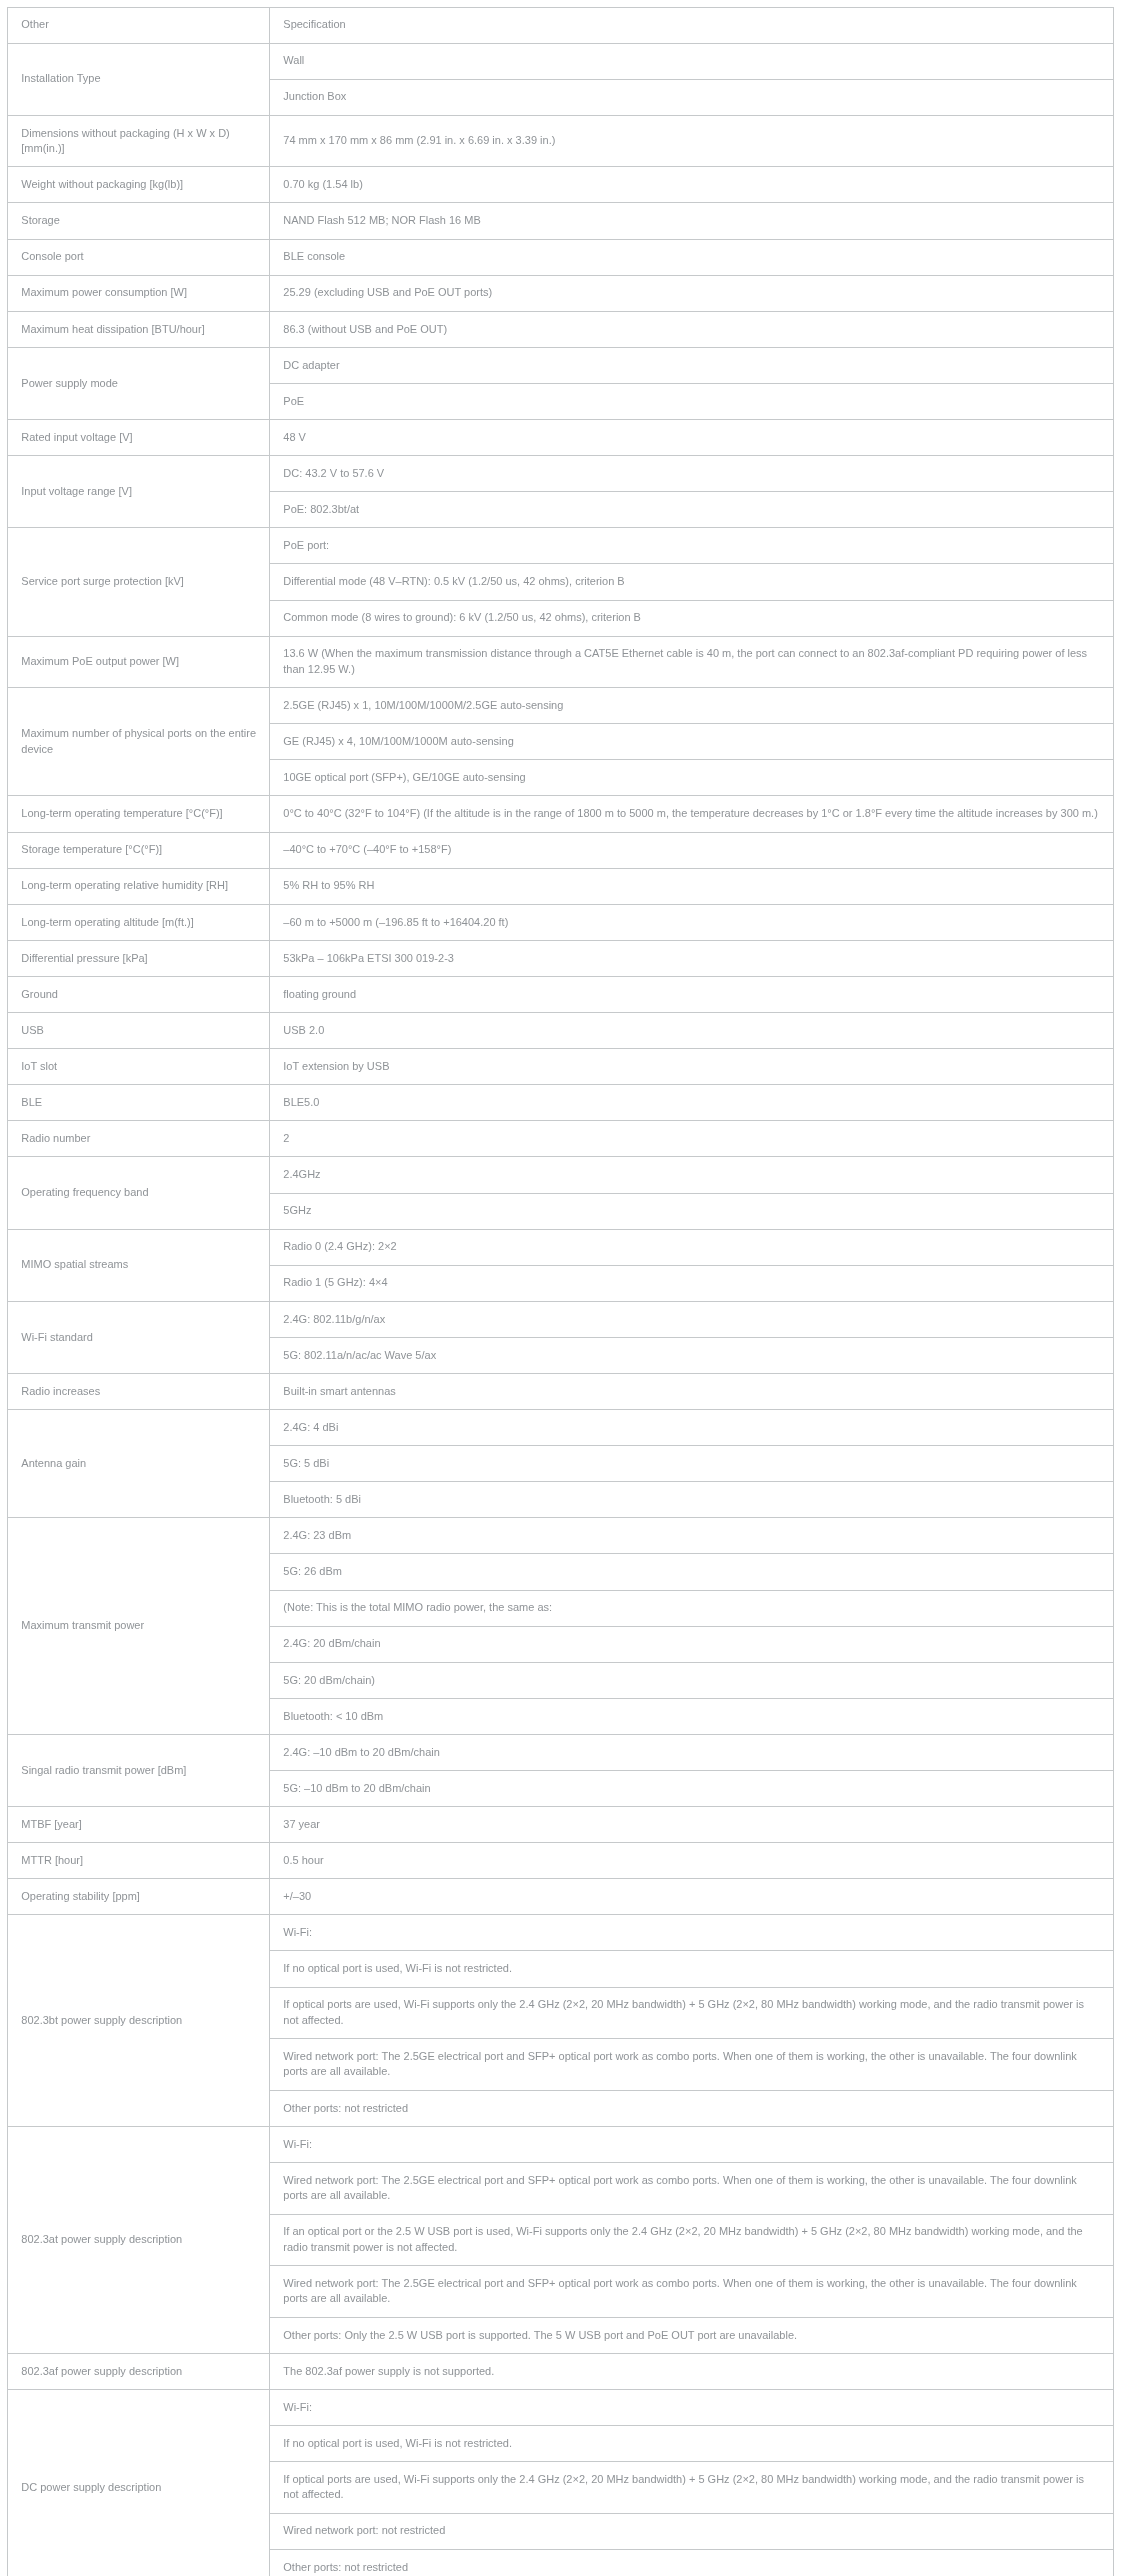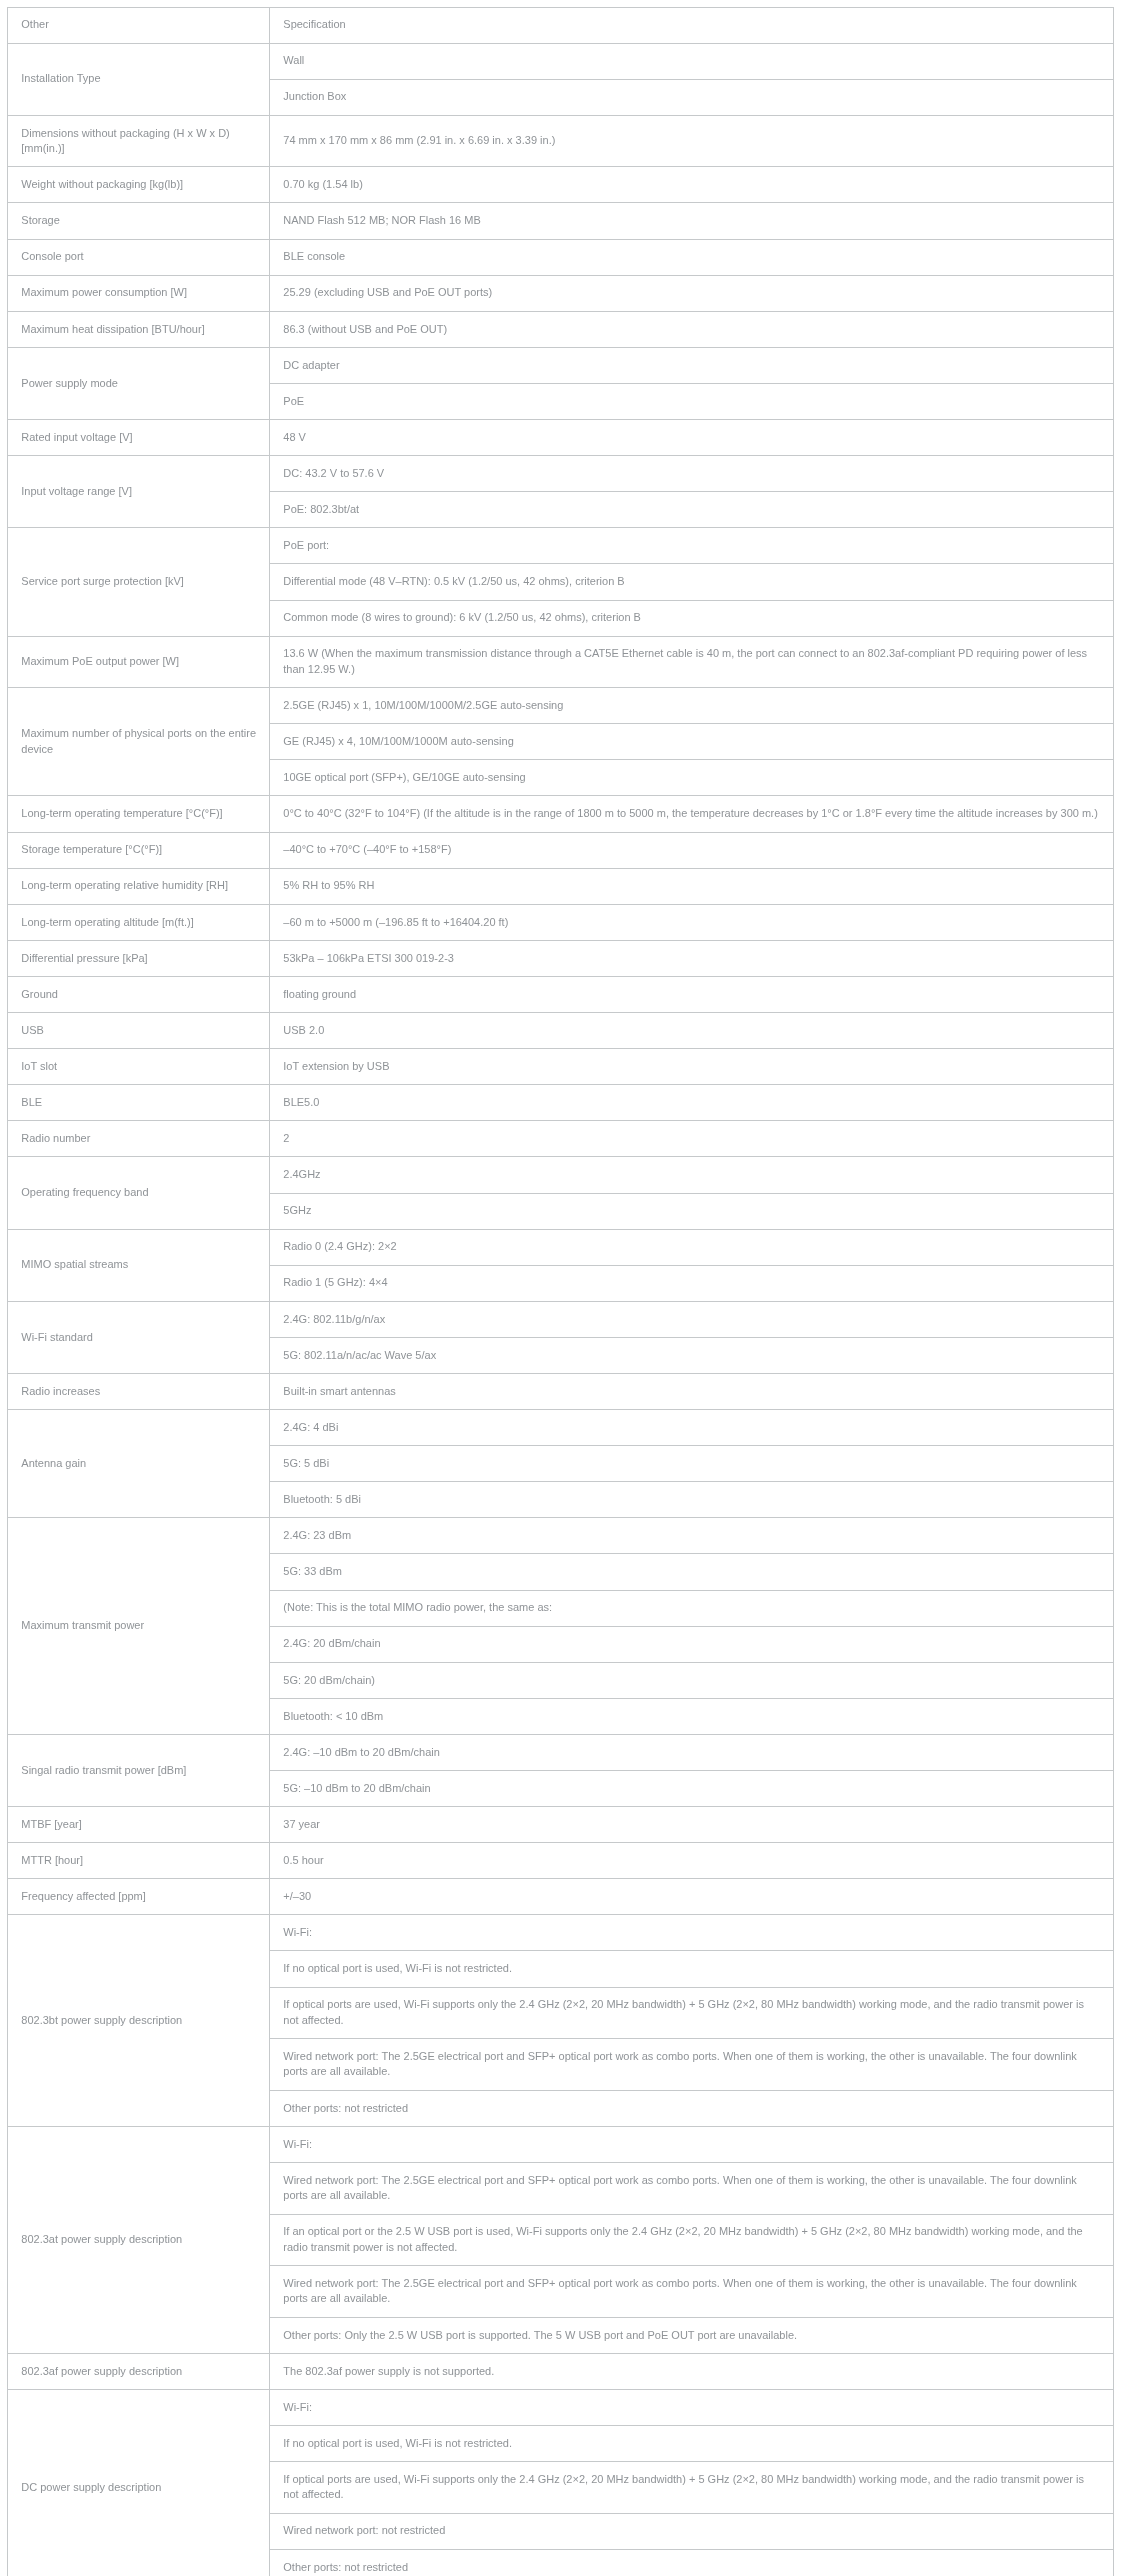--- a/index.html
+++ b/index.html
@@ -196,21 +196,21 @@
           <td>5G: 5 dBi</td>
         </tr>
         <tr>
           <td>Bluetooth: 5 dBi</td>
         </tr>
         <tr>
           <td rowspan="6">Maximum transmit power</td>
           <td>2.4G: 23 dBm</td>
         </tr>
         <tr>
-          <td>5G: 33 dBm</td>
+          <td>5G: 26 dBm</td>
         </tr>
         <tr>
           <td>(Note: This is the total MIMO radio power, the same as:</td>
         </tr>
         <tr>
           <td>2.4G: 20 dBm/chain</td>
         </tr>
         <tr>
           <td>5G: 20 dBm/chain)</td>
         </tr>
@@ -226,21 +226,21 @@
         </tr>
         <tr>
           <td rowspan="1">MTBF [year]</td>
           <td>37 year</td>
         </tr>
         <tr>
           <td rowspan="1">MTTR [hour]</td>
           <td>0.5 hour</td>
         </tr>
         <tr>
-          <td rowspan="1">Frequency affected [ppm]</td>
+          <td rowspan="1">Operating stability [ppm]</td>
           <td>+/–30</td>
         </tr>
         <tr>
           <td rowspan="5">802.3bt power supply description</td>
           <td>Wi-Fi:</td>
         </tr>
         <tr>
           <td>If no optical port is used, Wi-Fi is not restricted.</td>
         </tr>
         <tr>

